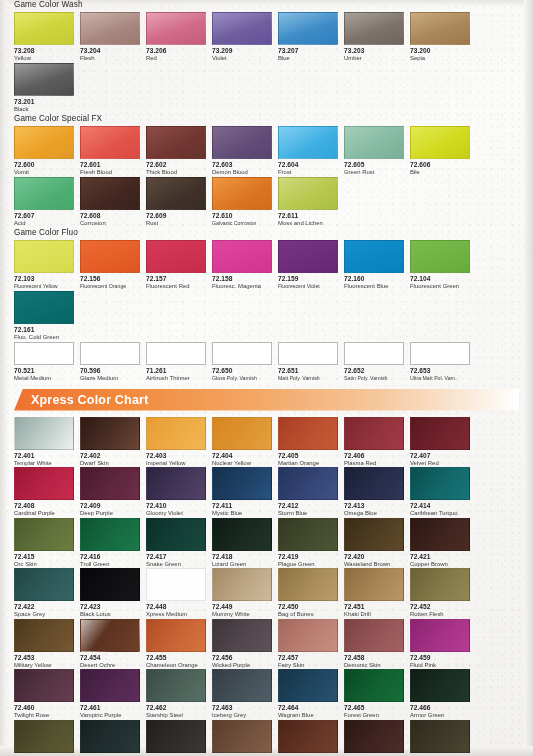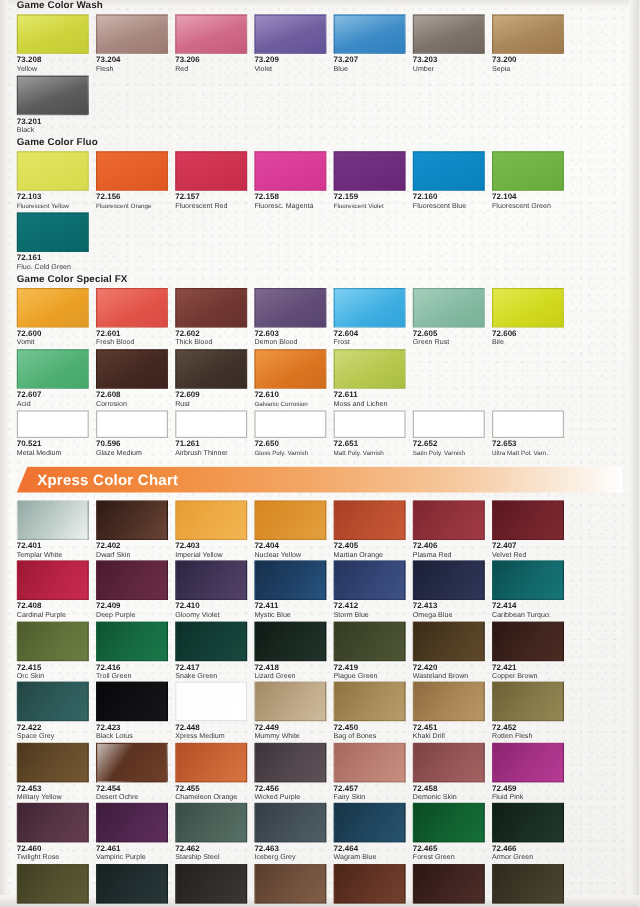--- a/index.html
+++ b/index.html
@@ -20,21 +20,21 @@
     background-size:7px 7px,11px 11px,9px 9px,100% 100%;
   }
   .edge-l{position:absolute;left:0;top:0;bottom:0;width:7px;background:linear-gradient(90deg,#e2e0dd,#f6f5f3);}
   .edge-r{position:absolute;right:0;top:0;bottom:0;width:9px;background:linear-gradient(270deg,#dedcd9,#f7f6f4);}
   .edge-t{position:absolute;left:0;right:0;top:0;height:6px;background:linear-gradient(180deg,#e7e5e2,#f7f6f4);}
   .edge-b{position:absolute;left:0;right:0;bottom:0;height:10px;background:linear-gradient(0deg,#dcdad7,#f7f6f4);}
 
   .content{position:relative;padding:0 14px;box-sizing:border-box;width:533px;}
 
   .sec-title{
-    font-size:8.2px;font-weight:bold;color:#231f20;
+    font-size:8.2px;font-weight:normal;color:#231f20;
     letter-spacing:0.1px;margin:0 0 2px 0;line-height:10px;
   }
 
   .grid{display:flex;flex-wrap:wrap;gap:0;}
   .swatch-cell{width:66px;margin-right:0;box-sizing:border-box;}
   .chip{
     width:60px;height:33px;
     border:0.5px solid rgba(0,0,0,0.10);
     box-sizing:border-box;
     display:block;
@@ -113,20 +113,85 @@
           <div class="nm">Sepia</div>
         </div>
         <div class="swatch-cell">
           <div class="chip" style="background: linear-gradient(160deg, rgb(155, 155, 155), rgb(93, 93, 93) 55%, rgb(77, 77, 77));"></div>
           <div class="code">73.201</div>
           <div class="nm">Black</div>
         </div>
       </div>
     </div>
     <div class="sec-block">
+      <div class="sec-title">Game Color Special FX</div>
+      <div class="grid">
+        <div class="swatch-cell">
+          <div class="chip" style="background: linear-gradient(150deg, rgb(246, 189, 82), rgb(235, 159, 35) 60%, rgb(224, 154, 42));"></div>
+          <div class="code">72.600</div>
+          <div class="nm">Vomit</div>
+        </div>
+        <div class="swatch-cell">
+          <div class="chip" style="background: linear-gradient(150deg, rgb(239, 123, 108), rgb(226, 82, 72) 60%, rgb(216, 75, 68));"></div>
+          <div class="code">72.601</div>
+          <div class="nm">Fresh Blood</div>
+        </div>
+        <div class="swatch-cell">
+          <div class="chip" style="background: linear-gradient(150deg, rgb(140, 77, 69), rgb(113, 54, 49) 60%, rgb(103, 50, 45));"></div>
+          <div class="code">72.602</div>
+          <div class="nm">Thick Blood</div>
+        </div>
+        <div class="swatch-cell">
+          <div class="chip" style="background: linear-gradient(150deg, rgb(126, 104, 143), rgb(96, 76, 118) 60%, rgb(88, 68, 112));"></div>
+          <div class="code">72.603</div>
+          <div class="nm">Demon Blood</div>
+        </div>
+        <div class="swatch-cell">
+          <div class="chip" style="background: linear-gradient(150deg, rgb(127, 208, 242), rgb(62, 174, 226) 60%, rgb(49, 164, 218));"></div>
+          <div class="code">72.604</div>
+          <div class="nm">Frost</div>
+        </div>
+        <div class="swatch-cell">
+          <div class="chip" style="background: linear-gradient(150deg, rgb(165, 207, 187), rgb(132, 185, 162) 60%, rgb(121, 176, 151));"></div>
+          <div class="code">72.605</div>
+          <div class="nm">Green Rust</div>
+        </div>
+        <div class="swatch-cell">
+          <div class="chip" style="background: linear-gradient(150deg, rgb(227, 233, 80), rgb(208, 217, 28) 60%, rgb(198, 207, 24));"></div>
+          <div class="code">72.606</div>
+          <div class="nm">Bile</div>
+        </div>
+        <div class="swatch-cell">
+          <div class="chip" style="background: linear-gradient(150deg, rgb(116, 197, 147), rgb(79, 175, 115) 60%, rgb(70, 168, 107));"></div>
+          <div class="code">72.607</div>
+          <div class="nm">Acid</div>
+        </div>
+        <div class="swatch-cell">
+          <div class="chip" style="background: linear-gradient(150deg, rgb(93, 59, 48), rgb(66, 39, 32) 60%, rgb(58, 34, 28));"></div>
+          <div class="code">72.608</div>
+          <div class="nm">Corrosion</div>
+        </div>
+        <div class="swatch-cell">
+          <div class="chip" style="background: linear-gradient(150deg, rgb(91, 74, 61), rgb(64, 50, 42) 60%, rgb(57, 44, 36));"></div>
+          <div class="code">72.609</div>
+          <div class="nm">Rust</div>
+        </div>
+        <div class="swatch-cell">
+          <div class="chip" style="background: linear-gradient(150deg, rgb(239, 151, 68), rgb(219, 116, 32) 60%, rgb(208, 108, 28));"></div>
+          <div class="code">72.610</div>
+          <div class="nm" style="font-size: 5.2px;">Galvanic Corrosion</div>
+        </div>
+        <div class="swatch-cell">
+          <div class="chip" style="background: linear-gradient(150deg, rgb(207, 217, 122), rgb(181, 199, 76) 60%, rgb(171, 190, 68));"></div>
+          <div class="code">72.611</div>
+          <div class="nm">Moss and Lichen</div>
+        </div>
+      </div>
+    </div>
+    <div class="sec-block">
       <div class="sec-title">Game Color Fluo</div>
       <div class="grid">
         <div class="swatch-cell">
           <div class="chip" style="background: linear-gradient(160deg, rgb(226, 230, 98), rgb(214, 218, 74));"></div>
           <div class="code">72.103</div>
           <div class="nm" style="font-size: 5.2px;">Fluorescent Yellow</div>
         </div>
         <div class="swatch-cell">
           <div class="chip" style="background: linear-gradient(160deg, rgb(236, 106, 49), rgb(224, 85, 32));"></div>
           <div class="code">72.156</div>
@@ -154,85 +219,20 @@
         </div>
         <div class="swatch-cell">
           <div class="chip" style="background: linear-gradient(160deg, rgb(121, 188, 76), rgb(103, 171, 60));"></div>
           <div class="code">72.104</div>
           <div class="nm">Fluorescent Green</div>
         </div>
         <div class="swatch-cell">
           <div class="chip" style="background: linear-gradient(160deg, rgb(17, 117, 119), rgb(7, 101, 102));"></div>
           <div class="code">72.161</div>
           <div class="nm">Fluo. Cold Green</div>
-        </div>
-      </div>
-    </div>
-    <div class="sec-block">
-      <div class="sec-title">Game Color Special FX</div>
-      <div class="grid">
-        <div class="swatch-cell">
-          <div class="chip" style="background: linear-gradient(150deg, rgb(246, 189, 82), rgb(235, 159, 35) 60%, rgb(224, 154, 42));"></div>
-          <div class="code">72.600</div>
-          <div class="nm">Vomit</div>
-        </div>
-        <div class="swatch-cell">
-          <div class="chip" style="background: linear-gradient(150deg, rgb(239, 123, 108), rgb(226, 82, 72) 60%, rgb(216, 75, 68));"></div>
-          <div class="code">72.601</div>
-          <div class="nm">Fresh Blood</div>
-        </div>
-        <div class="swatch-cell">
-          <div class="chip" style="background: linear-gradient(150deg, rgb(140, 77, 69), rgb(113, 54, 49) 60%, rgb(103, 50, 45));"></div>
-          <div class="code">72.602</div>
-          <div class="nm">Thick Blood</div>
-        </div>
-        <div class="swatch-cell">
-          <div class="chip" style="background: linear-gradient(150deg, rgb(126, 104, 143), rgb(96, 76, 118) 60%, rgb(88, 68, 112));"></div>
-          <div class="code">72.603</div>
-          <div class="nm">Demon Blood</div>
-        </div>
-        <div class="swatch-cell">
-          <div class="chip" style="background: linear-gradient(150deg, rgb(127, 208, 242), rgb(62, 174, 226) 60%, rgb(49, 164, 218));"></div>
-          <div class="code">72.604</div>
-          <div class="nm">Frost</div>
-        </div>
-        <div class="swatch-cell">
-          <div class="chip" style="background: linear-gradient(150deg, rgb(165, 207, 187), rgb(132, 185, 162) 60%, rgb(121, 176, 151));"></div>
-          <div class="code">72.605</div>
-          <div class="nm">Green Rust</div>
-        </div>
-        <div class="swatch-cell">
-          <div class="chip" style="background: linear-gradient(150deg, rgb(227, 233, 80), rgb(208, 217, 28) 60%, rgb(198, 207, 24));"></div>
-          <div class="code">72.606</div>
-          <div class="nm">Bile</div>
-        </div>
-        <div class="swatch-cell">
-          <div class="chip" style="background: linear-gradient(150deg, rgb(116, 197, 147), rgb(79, 175, 115) 60%, rgb(70, 168, 107));"></div>
-          <div class="code">72.607</div>
-          <div class="nm">Acid</div>
-        </div>
-        <div class="swatch-cell">
-          <div class="chip" style="background: linear-gradient(150deg, rgb(93, 59, 48), rgb(66, 39, 32) 60%, rgb(58, 34, 28));"></div>
-          <div class="code">72.608</div>
-          <div class="nm">Corrosion</div>
-        </div>
-        <div class="swatch-cell">
-          <div class="chip" style="background: linear-gradient(150deg, rgb(91, 74, 61), rgb(64, 50, 42) 60%, rgb(57, 44, 36));"></div>
-          <div class="code">72.609</div>
-          <div class="nm">Rust</div>
-        </div>
-        <div class="swatch-cell">
-          <div class="chip" style="background: linear-gradient(150deg, rgb(239, 151, 68), rgb(219, 116, 32) 60%, rgb(208, 108, 28));"></div>
-          <div class="code">72.610</div>
-          <div class="nm" style="font-size: 5.2px;">Galvanic Corrosion</div>
-        </div>
-        <div class="swatch-cell">
-          <div class="chip" style="background: linear-gradient(150deg, rgb(207, 217, 122), rgb(181, 199, 76) 60%, rgb(171, 190, 68));"></div>
-          <div class="code">72.611</div>
-          <div class="nm">Moss and Lichen</div>
         </div>
       </div>
     </div>
     <div class="sec-block">
       <div class="grid">
         <div class="swatch-cell">
           <div class="chip aux"></div>
           <div class="code">70.521</div>
           <div class="nm">Metal Medium</div>
         </div>

